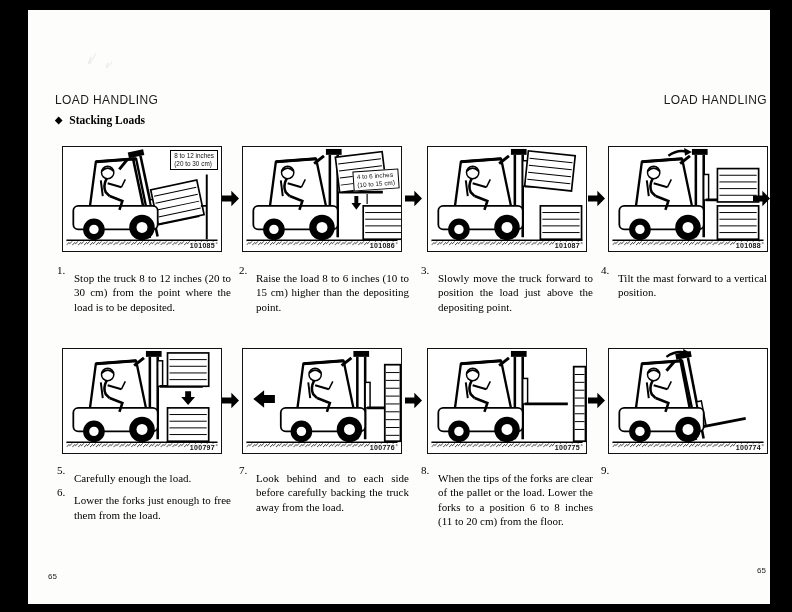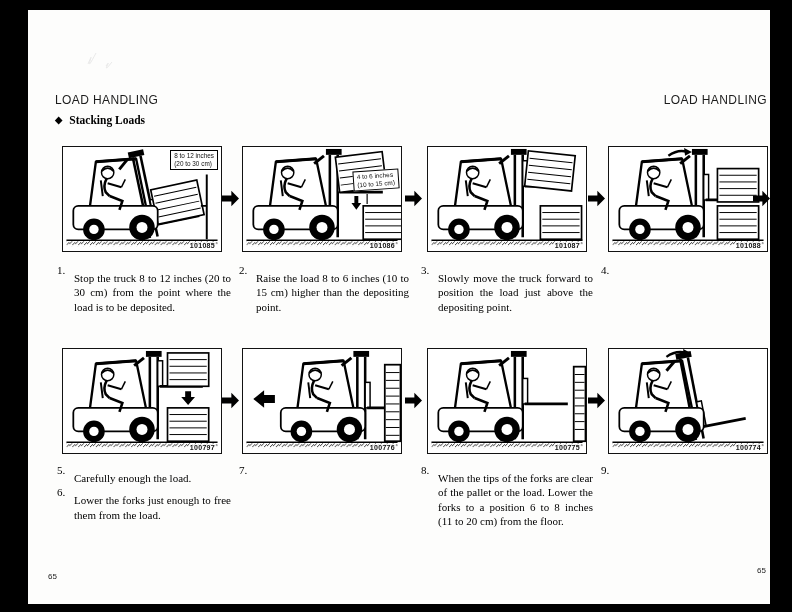--- a/index.html
+++ b/index.html
@@ -218,20 +218,21 @@
   </div>
   <div class="step-col" style="left:393px;top:253px;width:172px;">
     <div class="step">
         <span class="step-num">3.</span>
         <span class="step-text">Slowly move the truck forward to position the load just above the depositing point.</span>
       </div>
   </div>
   <div class="step-col" style="left:573px;top:253px;width:166px;">
     <div class="step">
         <span class="step-num">4.</span>
+        <span class="step-text">Tilt the mast forward to a ver­tical position.</span>
       </div>
   </div>
 
   <div class="panel" style="left:34px;top:338px;">
     <svg class="illus" viewBox="0 0 160 106">
       <use href="#ground"></use>
       <use href="#rails"></use>
       <use href="#cfork" transform="translate(96,12)"></use>
       <use href="#crate40" transform="translate(106,4)"></use>
       <use href="#crate40" transform="translate(106,60)"></use>
@@ -308,20 +309,21 @@
         <span class="step-text">Carefully enough the load.</span>
       </div>
     <div class="step">
         <span class="step-num">6.</span>
         <span class="step-text">Lower the forks just enough to free them from the load.</span>
       </div>
   </div>
   <div class="step-col" style="left:211px;top:453px;width:170px;">
     <div class="step">
         <span class="step-num">7.</span>
+        <span class="step-text">Look behind and to each side before carefully backing the truck away from the load.</span>
       </div>
   </div>
   <div class="step-col" style="left:393px;top:453px;width:172px;">
     <div class="step">
         <span class="step-num">8.</span>
         <span class="step-text">When the tips of the forks are clear of the pallet or the load. Lower the forks to a position 6 to 8 inches (11 to 20 cm) from the floor.</span>
       </div>
   </div>
   <div class="step-col" style="left:573px;top:453px;width:166px;">
     <div class="step">

